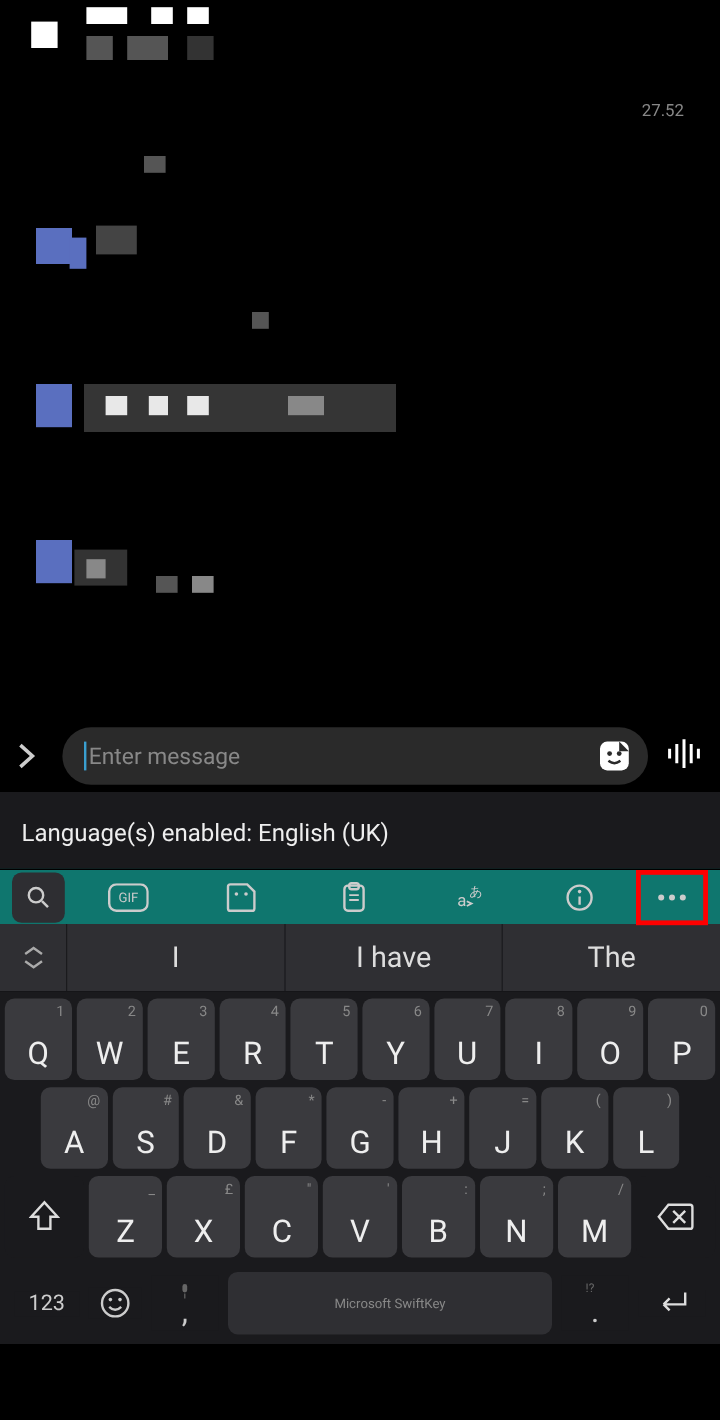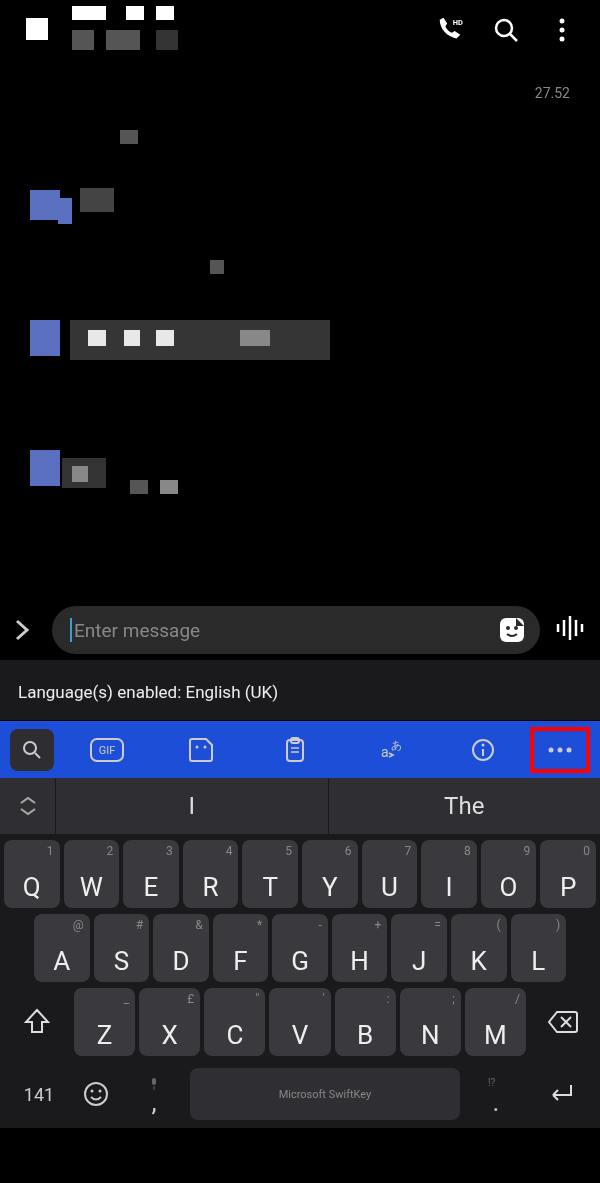--- a/index.html
+++ b/index.html
@@ -23,26 +23,26 @@
 .chev { width:24px; height:24px; }
 .msgbox { flex:1; background:#2a2a2a; border-radius:30px; height:48px; display:flex; align-items:center; padding:2px 18px; position:relative; }
 .msgbox input { flex:1; background:transparent; border:none; outline:none; color:#ccc; font-size:19px; }
 .msgbox input::placeholder { color:#888; }
 .cursor { width:2px; height:24px; background:#3a9fcf; margin-right:2px; }
 .sticker-ic { position:absolute; right:14px; }
 .voice-ic { width:32px; height:32px; }
 
 
 .lang-notice { background:#1a1a1d; padding:22px 18px 18px 18px; }
-.lang-text { font-size:17px; color:#eee; }
+.lang-text { font-size:20px; color:#eee; }
 .lang-buttons { display:flex; justify-content:flex-end; gap:38px; margin-top:38px; padding-right:14px; }
 .lang-btn { font-size:24px; font-weight:500; color:#fff; background:none; border:none; }
 
 
-.kb-toolbar { background:#1d4ed8; height:58px; display:flex; align-items:center; padding:0 10px; gap:0; border-top:1px solid #000;}
+.kb-toolbar { background:#0f766e; height:46px; display:flex; align-items:center; padding:0 10px; gap:0; border-top:1px solid #000;}
 .kb-tool { flex:1; display:flex; align-items:center; justify-content:center; height:42px; }
 .kb-tool.search-t { background:#2e2e32; border-radius:8px; flex:0 0 44px; margin-right:6px;}
 .kb-tool.more { border:4px solid #f00; flex:0 0 60px; height:46px; }
 
 
 .suggest { background:#2f2f33; height:56px; display:flex; }
 .sug-close { width:56px; display:flex; align-items:center; justify-content:center; border-right:1px solid #1a1a1d;}
 .sug-item { flex:1; display:flex; align-items:center; justify-content:center; font-size:24px; color:#ddd; border-right:1px solid #1a1a1d;}
 .sug-item:last-child{border-right:none;text-align:center;}
 
@@ -72,41 +72,20 @@
 <div class="topbar">
   <div class="redact-area">
     <div class="redact" style="left:10px;top:18px;width:22px;height:22px"></div>
     <div class="redact" style="left:56px;top:6px;width:34px;height:14px"></div>
     <div class="redact" style="left:110px;top:6px;width:18px;height:14px"></div>
     <div class="redact" style="left:140px;top:6px;width:18px;height:14px"></div>
     <div class="redact" style="left:56px;top:30px;width:22px;height:20px;background:#555"></div>
     <div class="redact" style="left:90px;top:30px;width:34px;height:20px;background:#555"></div>
     <div class="redact" style="left:140px;top:30px;width:22px;height:20px;background:#333"></div>
   </div>
-  <div class="topbar-icons">
-    <div class="ic">
-      <svg width="30" height="26" viewBox="0 0 30 26">
-          <path d="M4 2c0 10 8 18 18 20l4-4-6-4-3 2c-3-1-6-4-7-7l2-3-4-6z" fill="#fff"></path>
-          <text x="18" y="8" font-size="8" fill="#fff" font-weight="bold">HD</text>
-        </svg>
-    </div>
-    <div class="ic">
-      <svg width="26" height="26" viewBox="0 0 26 26">
-          <circle cx="11" cy="11" r="8" fill="none" stroke="#fff" stroke-width="2.5"></circle>
-          <line x1="17" y1="17" x2="24" y2="24" stroke="#fff" stroke-width="2.5"></line>
-        </svg>
-    </div>
-    <div class="ic">
-      <svg width="6" height="24" viewBox="0 0 6 24">
-          <circle cx="3" cy="3" r="2.5" fill="#fff"></circle>
-          <circle cx="3" cy="12" r="2.5" fill="#fff"></circle>
-          <circle cx="3" cy="21" r="2.5" fill="#fff"></circle>
-        </svg>
-    </div>
-  </div>
 </div>
 
 <div class="chat">
   <div class="timestamp">27.52</div>
 
   <div class="blob" style="left:120px;top:70px;">
       <div style="width:18px;height:14px;background:#555"></div>
     </div>
   <div class="blob" style="left:30px;top:130px;"><div class="blue" style="width:30px;height:30px;display:inline-block"></div><div class="blue" style="width:14px;height:26px;display:inline-block;vertical-align:bottom;margin-left:-2px"></div></div>
   <div class="blob" style="left:80px;top:128px;">
@@ -215,20 +194,21 @@
   </div>
 </div>
 
 <div class="suggest">
   <div class="sug-close">
     <svg width="20" height="20" viewBox="0 0 20 20">
         <path d="M3 7l7-5 7 5M3 13l7 5 7-5" fill="none" stroke="#aaa" stroke-width="2"></path>
       </svg>
   </div>
   <div class="sug-item">I</div>
+  <div class="sug-item">I have</div>
   <div class="sug-item">The</div>
 </div>
 
 <div class="kb">
   <div class="krow" id="row1">
       <div class="key"><span class="alt">1</span>Q</div>
       <div class="key"><span class="alt">2</span>W</div>
       <div class="key"><span class="alt">3</span>E</div>
       <div class="key"><span class="alt">4</span>R</div>
       <div class="key"><span class="alt">5</span>T</div>
@@ -265,21 +245,21 @@
         <div class="key"><span class="alt">/</span>M</div>
       </div>
     <div class="key back">
       <svg width="32" height="24" viewBox="0 0 32 24">
           <path d="M10 2L2 12l8 10h18a2 2 0 002-2V4a2 2 0 00-2-2z" fill="none" stroke="#ddd" stroke-width="2"></path>
           <path d="M14 7l10 10M24 7L14 17" stroke="#ddd" stroke-width="2"></path>
         </svg>
     </div>
   </div>
   <div class="bottomrow">
-    <div class="bkey num">141</div>
+    <div class="bkey num">123</div>
     <div class="bkey emo">
       <svg width="26" height="26" viewBox="0 0 26 26">
           <circle cx="13" cy="13" r="11" fill="none" stroke="#ccc" stroke-width="2"></circle>
           <circle cx="9" cy="10" r="1.5" fill="#ccc"></circle>
           <circle cx="17" cy="10" r="1.5" fill="#ccc"></circle>
           <path d="M8 16q5 5 10 0" fill="none" stroke="#ccc" stroke-width="2"></path>
         </svg>
     </div>
     <div class="bkey comma">
       <svg class="tiny" style="left:22px" width="12" height="14" viewBox="0 0 12 14">

